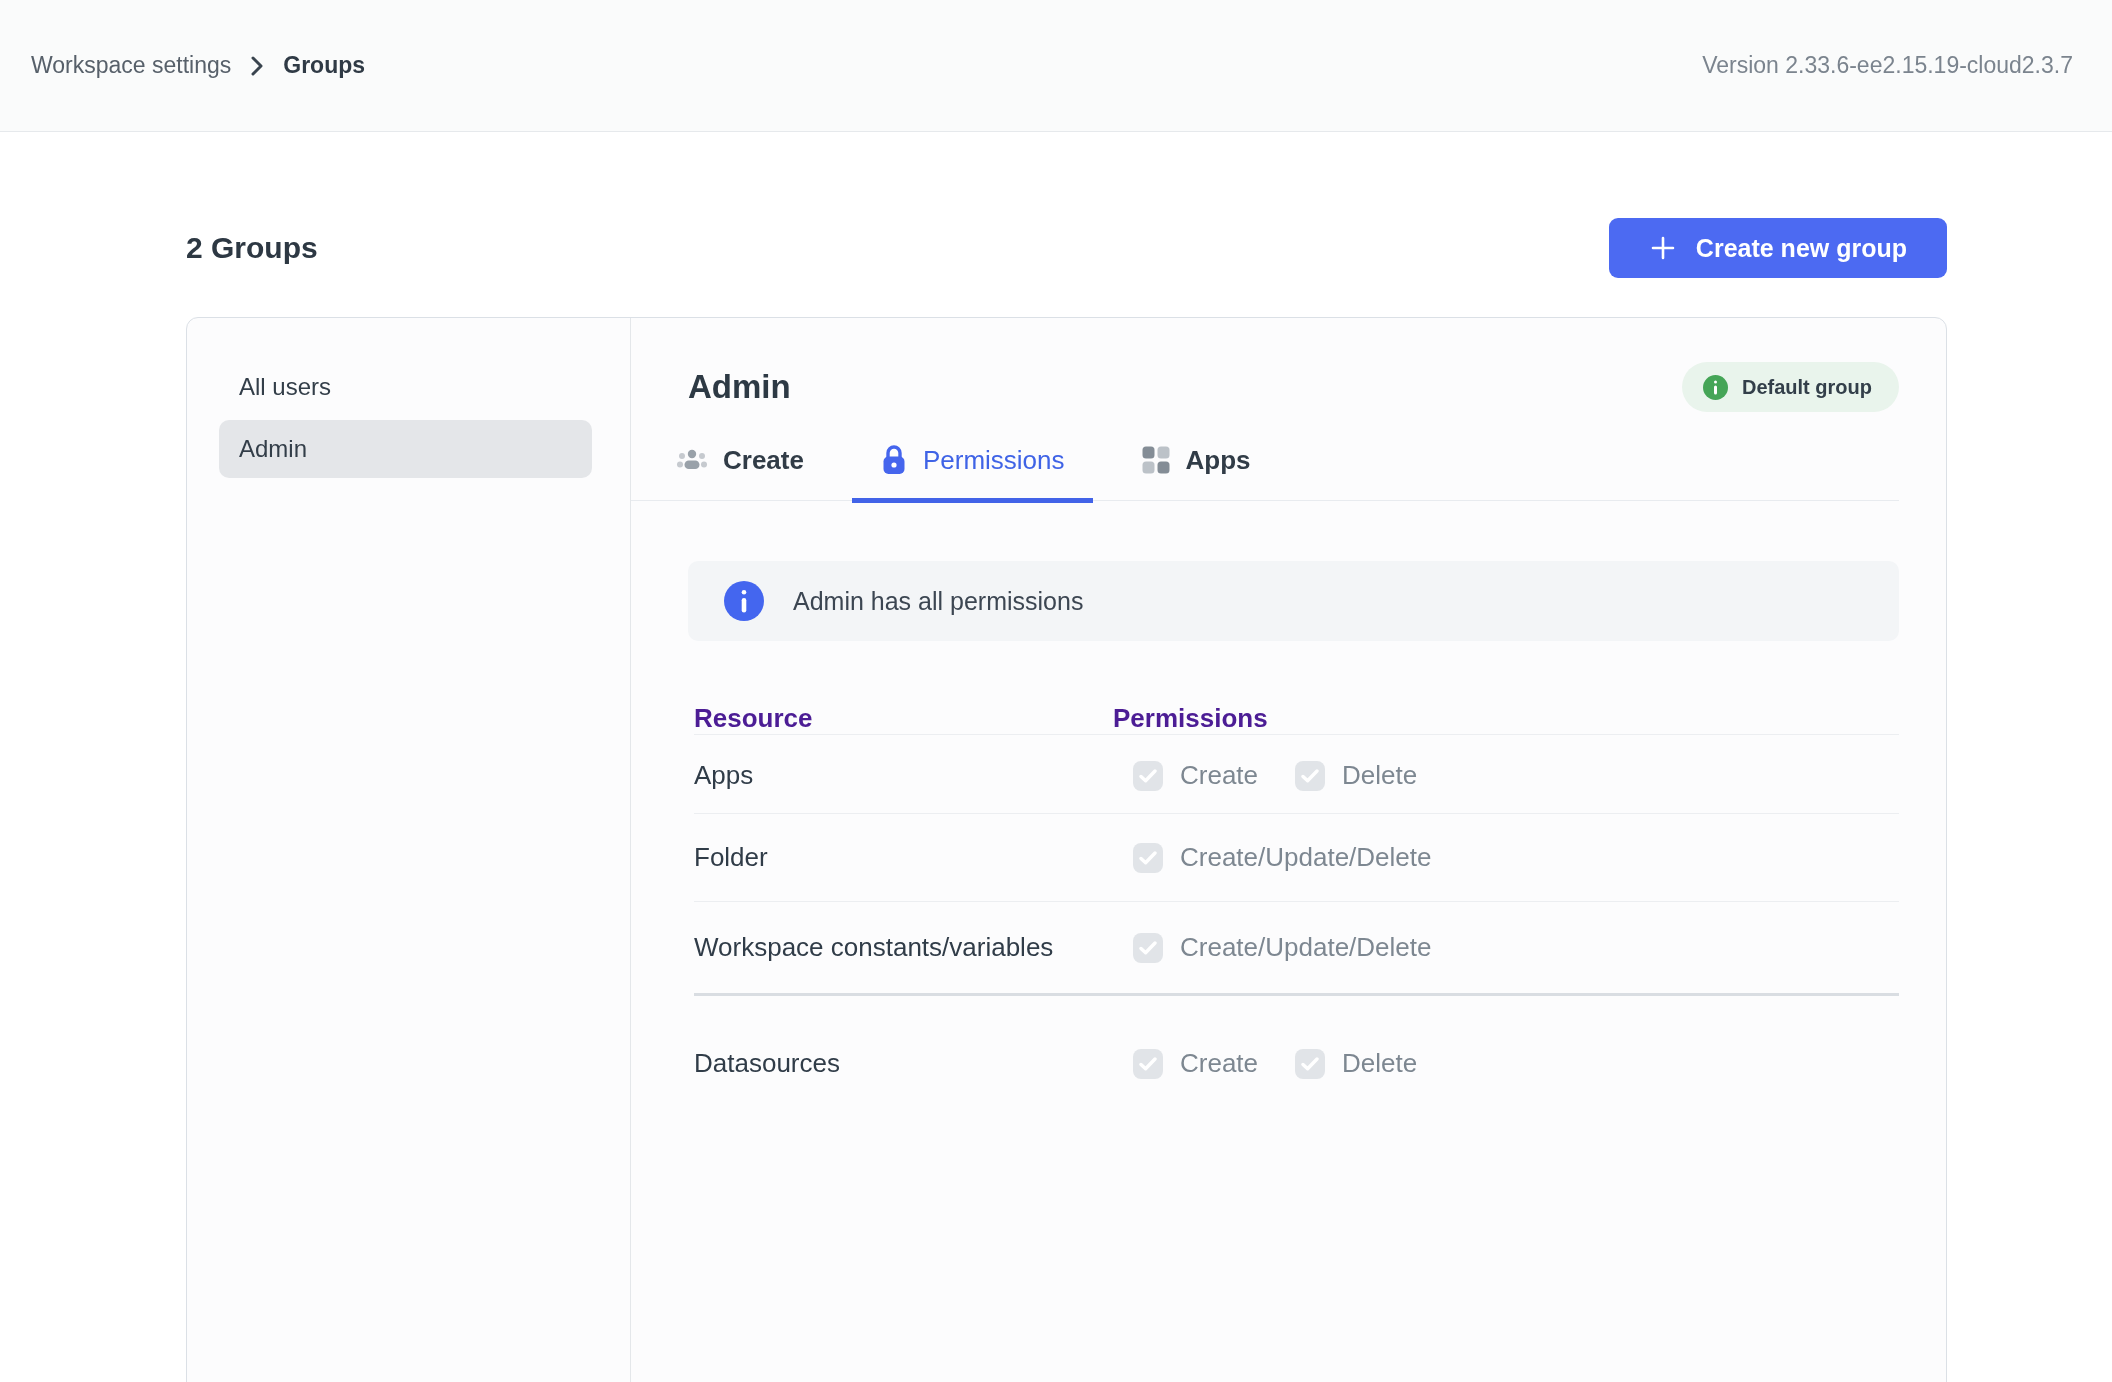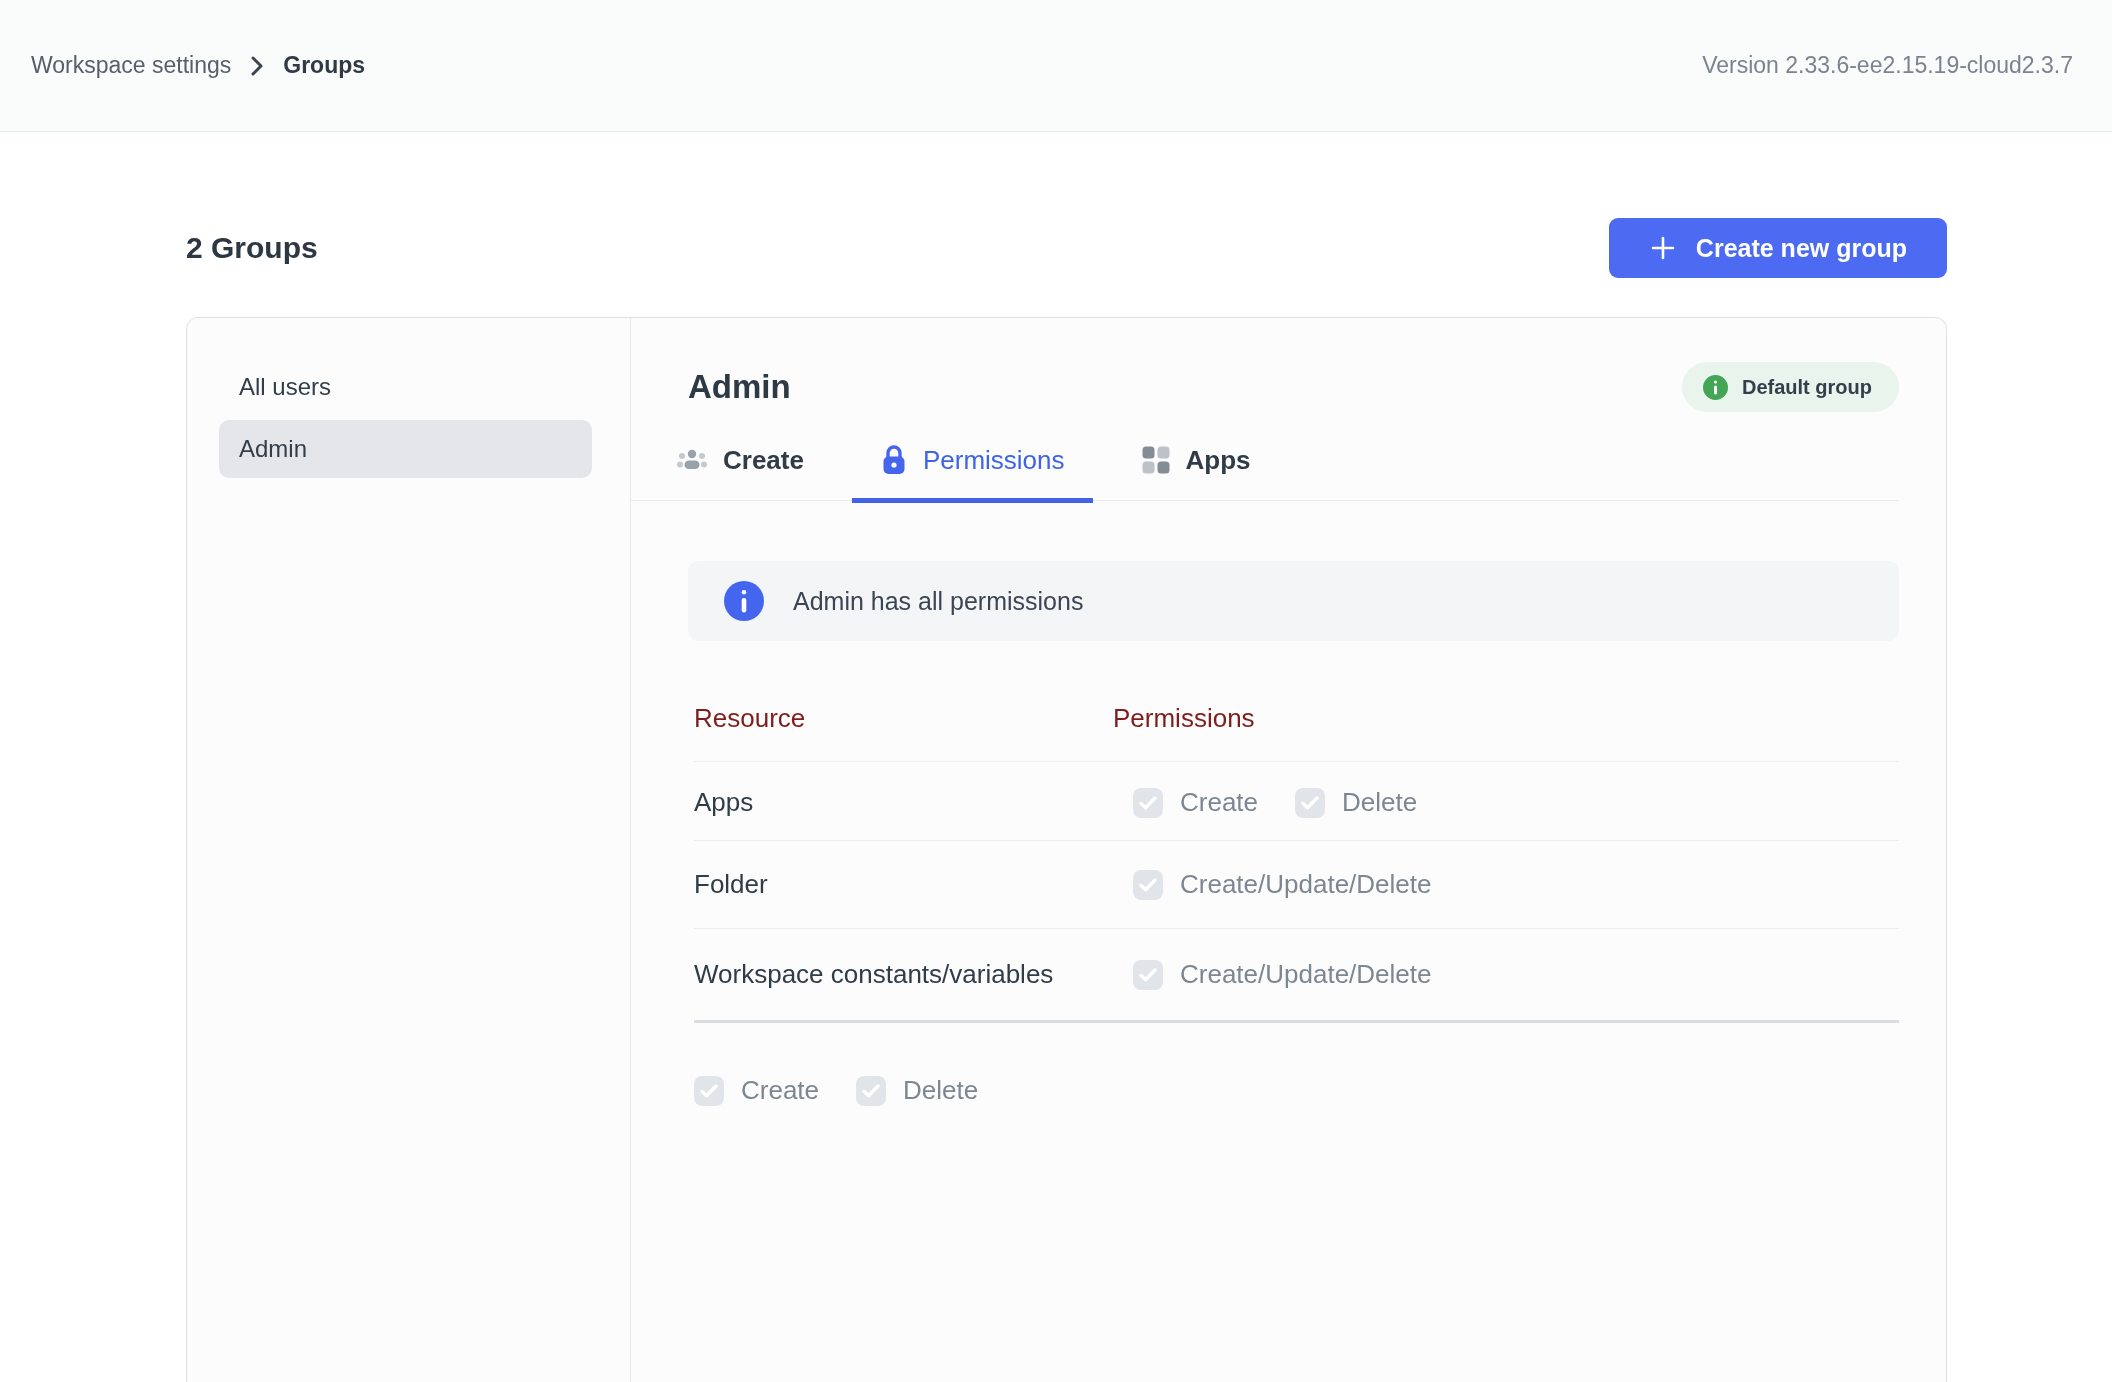--- a/index.html
+++ b/index.html
@@ -86,22 +86,22 @@
   
   .banner {
     margin:60px 47px 0 57px; height:80px; border-radius:10px;
     background:#f3f5f7; display:flex; align-items:center; padding-left:36px; gap:29px;
   }
   .banner-text { font-size:25px; color:#3c4652; }
 
   
   .perm-table { margin:62px 47px 0 63px; }
   .tbl-head {
-    display:flex; padding-bottom:27px; border-bottom:1px solid #eceef1;
-    font-size:26px; font-weight:400; color:#7f1d1d;
+    display:flex; border-bottom:1px solid #eceef1;
+    font-size:26px; font-weight:700; color:#4c1d95;
   }
   .tbl-head .res-h { width:419px; }
   .perm-row { display:flex; align-items:center; border-bottom:1px solid #eceef1; }
   .perm-row .resource { width:439px; font-size:26px; color:#303c48; }
   .perm-row.r-apps { padding:25px 0 22px; }
   .perm-row.r-folder { padding:28px 0; }
   .perm-row.r-wsc { padding:30px 0; border-bottom:3px solid #d9dde2; }
   .perm-row.r-ds { padding:52px 0 40px; border-bottom:none; }
   .perm-stack { display:flex; flex-direction:row; gap:37px; }
   .perm-item { display:flex; align-items:center; gap:17px; }
@@ -263,20 +263,21 @@
           <span class="checkbox">
             <svg width="18" height="14" viewBox="0 0 18 14">
                 <path d="M2 7.5 L6.6 11.8 L16 2" fill="none" stroke="#ffffff" stroke-width="3.4" stroke-linecap="round" stroke-linejoin="round"></path>
               </svg>
           </span>
           <span class="perm-label">Create/Update/Delete</span>
         </div>
       </div>
 
       <div class="perm-row r-ds">
+        <div class="resource">Datasources</div>
         <div class="perm-stack">
           <div class="perm-item">
             <span class="checkbox">
               <svg width="18" height="14" viewBox="0 0 18 14">
                   <path d="M2 7.5 L6.6 11.8 L16 2" fill="none" stroke="#ffffff" stroke-width="3.4" stroke-linecap="round" stroke-linejoin="round"></path>
                 </svg>
             </span>
             <span class="perm-label">Create</span>
           </div>
           <div class="perm-item">

